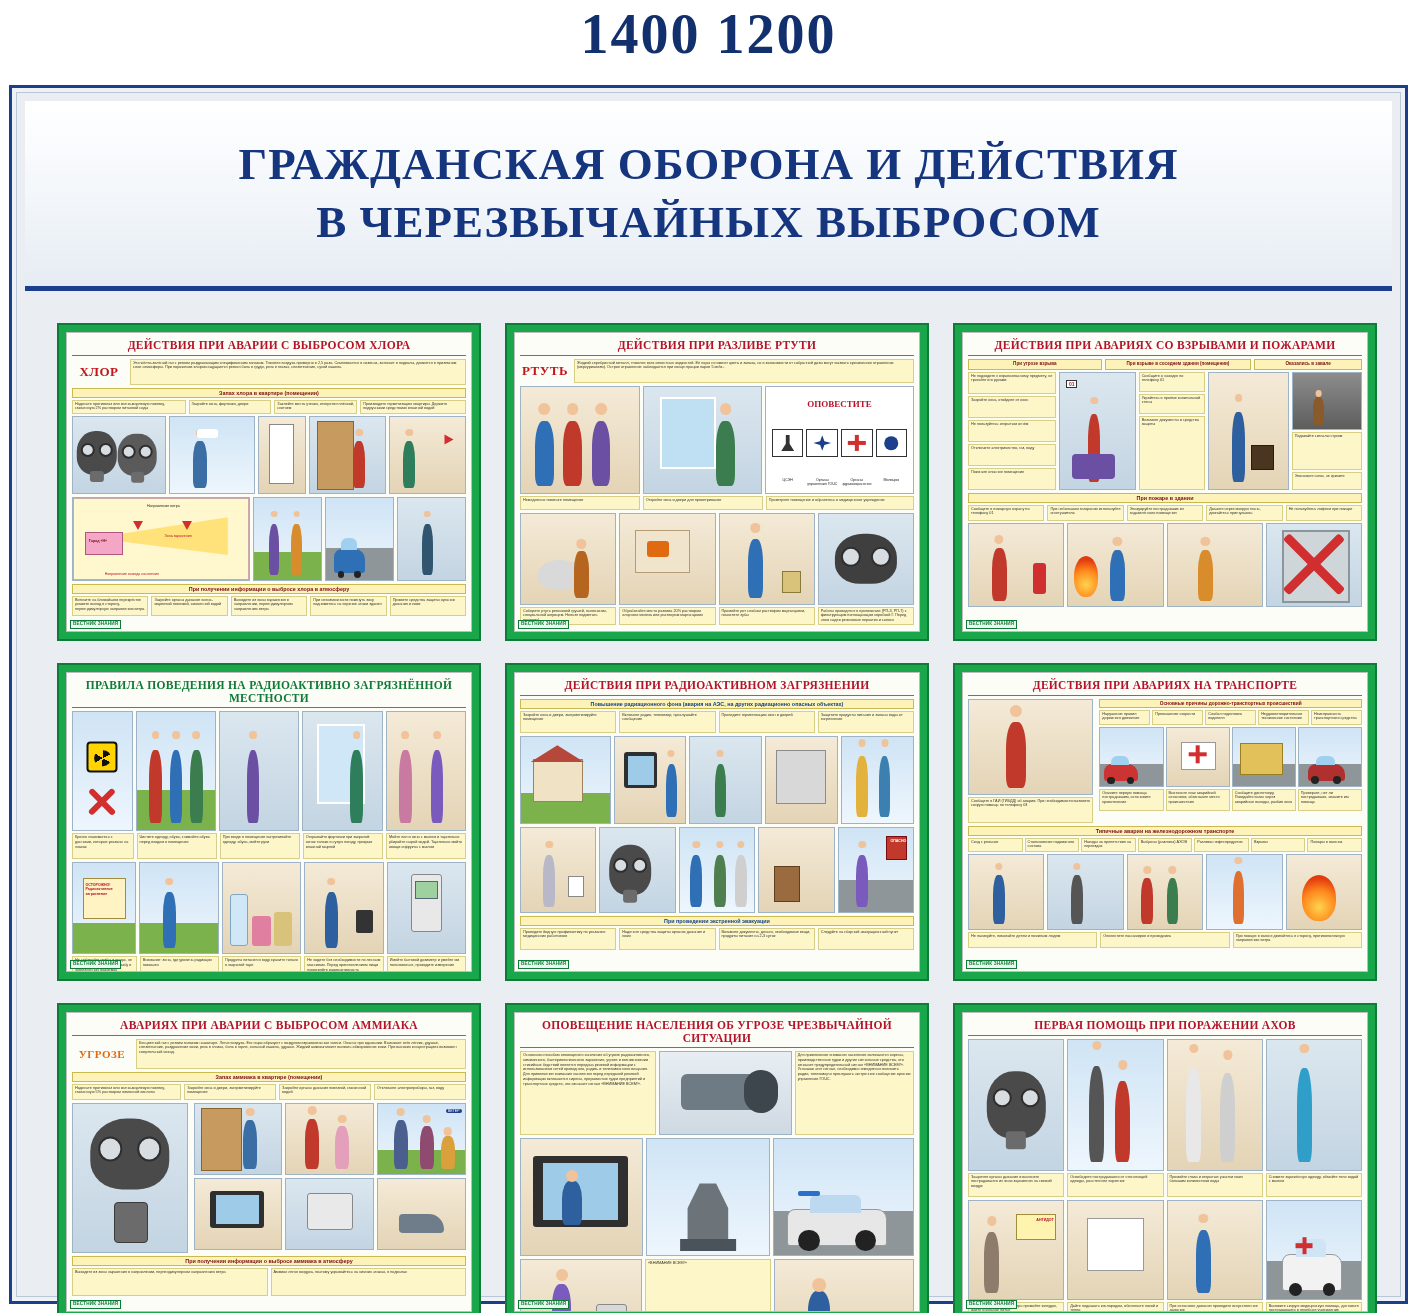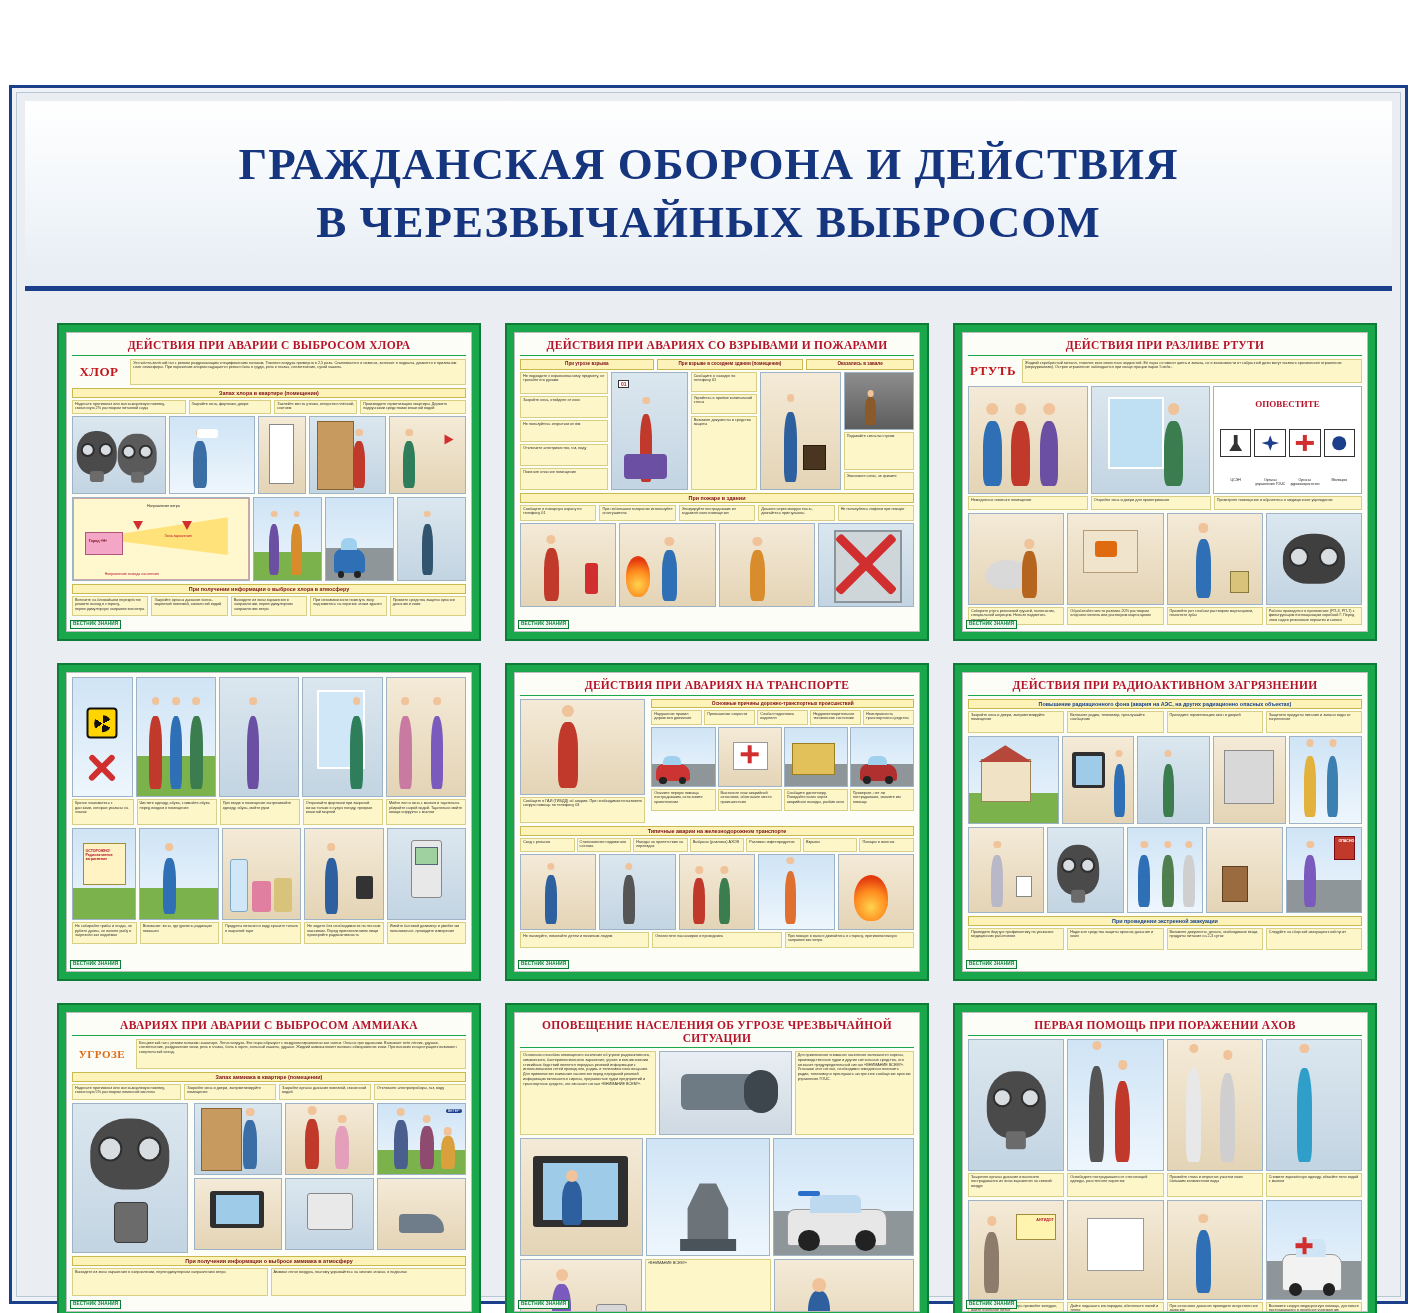--- a/index.html
+++ b/index.html
@@ -218,20 +218,21 @@
     font-size:13px; letter-spacing:0.5px;
   }
   .bigword.orange { color:#e06a10; }
   .phone01 { position:absolute; background:#fff; border:1px solid #333; font-size:5px; font-weight:bold; color:#b5132a; padding:0 2px; }
 </style>
 </head>
 <body>
 
 <div id="stage">
 
+  <div class="dims">1400 1200</div>
 
   <div class="board">
     <div class="board-inner">
 
       <div class="header">
         <div class="line">ГРАЖДАНСКАЯ ОБОРОНА И ДЕЙСТВИЯ</div>
         <div class="line">В ЧЕРЕЗВЫЧАЙНЫХ ВЫБРОСОМ</div>
       </div>
 
       <div class="grid">
@@ -355,20 +356,131 @@
                 <div class="band" style="flex:1;">При невозможности покинуть зону поднимитесь на верхние этажи здания</div>
                 <div class="band" style="flex:1;">Примите средства защиты органов дыхания и кожи</div>
               </div>
             </div>
             <div class="corner-logo">ВЕСТНИК ЗНАНИЯ</div>
           </div>
         </div>
 
         <div class="poster">
           <div class="poster-inner">
+            <div class="ptitle">ДЕЙСТВИЯ ПРИ РАЗЛИВЕ РТУТИ</div>
+            <div class="pbody">
+              <div style="display:flex;gap:4px;height:24px;">
+                <div class="bigword" style="flex:0 0 50px;line-height:24px;text-align:center;">РТУТЬ</div>
+                <div class="band" style="flex:1;">Жидкий серебристый металл, тяжелее всех известных жидкостей. Её пары не имеют цвета и запаха, но в зависимости от собранной дозы могут вызвать хроническое отравление (меркуриализм). Острое отравление наблюдается при концентрации паров 5 мг/м³.</div>
+              </div>
+              <div class="row" style="margin-top:3px;height:108px;">
+                <div class="cell" style="flex:1;">
+                  <div class="art">
+                      <div class="room"></div>
+                    <div class="person" style="left:12%;background:#2f6fb5;">
+                        <div class="head"></div>
+                      </div>
+                    <div class="person" style="left:36%;background:#c0392b;">
+                        <div class="head"></div>
+                      </div>
+                    <div class="person" style="left:60%;background:#6a4fa3;">
+                        <div class="head"></div>
+                      </div>
+                    <div class="crossred" style="left:82%;top:36%;width:28%;height:34%;opacity:0;"></div>
+                  </div>
+                </div>
+                <div class="cell" style="flex:1;">
+                  <div class="art">
+                      <div class="wallA"></div>
+                    <div style="position:absolute;left:14%;top:10%;width:44%;height:64%;background:#bfe0f2;border:2px solid #fff;"></div>
+                    <div class="person" style="left:62%;background:#3b7d4f;">
+                        <div class="head"></div>
+                      </div>
+                  </div>
+                </div>
+                <div class="cell" style="flex:1.25;background:#fff;">
+                  <div class="art" style="background:#fff;">
+                    <div style="position:absolute;left:50%;top:12%;transform:translateX(-50%);font-family:'Liberation Serif',serif;font-weight:bold;color:#b5132a;font-size:9px;">ОПОВЕСТИТЕ</div>
+                    <div style="position:absolute;left:4%;right:4%;top:40%;display:flex;gap:3px;">
+                      <div style="flex:1;border:1px solid #333;height:26px;position:relative;background:#fff;">
+                        <div style="position:absolute;inset:18%;background:#333;clip-path:polygon(40% 0,60% 0,60% 55%,85% 100%,15% 100%,40% 55%);"></div>
+                      </div>
+                      <div style="flex:1;border:1px solid #333;height:26px;position:relative;background:#fff;">
+                        <div style="position:absolute;left:50%;top:50%;transform:translate(-50%,-50%);width:60%;height:60%;background:#1b3f8b;clip-path:polygon(50% 0,62% 38%,100% 50%,62% 62%,50% 100%,38% 62%,0 50%,38% 38%);"></div>
+                      </div>
+                      <div style="flex:1;border:1px solid #333;height:26px;position:relative;background:#fff;">
+                          <div class="crossred"></div>
+                        </div>
+                      <div style="flex:1;border:1px solid #333;height:26px;position:relative;background:#fff;">
+                        <div style="position:absolute;left:50%;top:50%;transform:translate(-50%,-50%);width:46%;padding-top:46%;border-radius:50%;background:#1b3f8b;"></div>
+                      </div>
+                    </div>
+                    <div style="position:absolute;left:4%;right:4%;bottom:6%;display:flex;gap:3px;">
+                      <div class="word" style="flex:1;text-align:center;">ЦСЭН</div>
+                      <div class="word" style="flex:1;text-align:center;">Органы управления ГОЧС</div>
+                      <div class="word" style="flex:1;text-align:center;">Органы здравоохранения</div>
+                      <div class="word" style="flex:1;text-align:center;">Милицию</div>
+                    </div>
+                  </div>
+                </div>
+              </div>
+              <div class="row" style="margin-top:2px;height:14px;">
+                <div class="band" style="flex:1;">Немедленно покиньте помещение</div>
+                <div class="band" style="flex:1;">Откройте окна и двери для проветривания</div>
+                <div class="band" style="flex:1.25;">Проветрите помещение и обратитесь в медицинское учреждение</div>
+              </div>
+              <div class="row" style="margin-top:3px;height:92px;">
+                <div class="cell" style="flex:1;">
+                  <div class="art">
+                      <div class="room"></div>
+                    <div style="position:absolute;left:18%;bottom:16%;width:46%;height:32%;background:#d9d9d9;border-radius:50% 50% 40% 40%;"></div>
+                    <div class="person" style="left:56%;background:#b5651d;height:52%;">
+                        <div class="head"></div>
+                      </div>
+                  </div>
+                </div>
+                <div class="cell" style="flex:1;">
+                  <div class="art">
+                      <div class="room"></div>
+                    <div style="position:absolute;left:16%;top:18%;width:56%;height:46%;background:#f1e4cc;border:1px solid #b59c74;"></div>
+                    <div style="position:absolute;left:28%;top:30%;width:24%;height:18%;background:#e06a10;border-radius:3px;"></div>
+                  </div>
+                </div>
+                <div class="cell" style="flex:1;">
+                  <div class="art">
+                      <div class="room"></div>
+                    <div class="person" style="left:30%;background:#2f6fb5;height:66%;">
+                        <div class="head"></div>
+                      </div>
+                    <div style="position:absolute;right:14%;bottom:12%;width:18%;height:22%;background:#d9c27a;border:1px solid #8a7a3a;"></div>
+                  </div>
+                </div>
+                <div class="cell" style="flex:1;">
+                  <div class="art">
+                      <div class="wallA"></div>
+                    <div class="gasmask" style="background:#3f3f3f;width:66%;height:56%;">
+                      <div class="gm-eye l"></div>
+                        <div class="gm-eye r"></div>
+                    </div>
+                  </div>
+                </div>
+              </div>
+              <div class="row" style="margin-top:2px;height:18px;">
+                <div class="band" style="flex:1;">Соберите ртуть резиновой грушей, пылесосом, специальной шприцем. Нельзя подметать веником!</div>
+                <div class="band" style="flex:1;">Обработайте место разлива 20% раствором хлорного железа или раствором марганцовки</div>
+                <div class="band" style="flex:1;">Промойте рот слабым раствором марганцовки, почистите зубы</div>
+                <div class="band" style="flex:1;">Работы проводятся в противогазе (РП-3, РП-7) с фильтрующим поглощающим коробкой Г. Перед этим надев резиновые перчатки и сапоги</div>
+              </div>
+            </div>
+            <div class="corner-logo">ВЕСТНИК ЗНАНИЯ</div>
+          </div>
+        </div>
+
+        <div class="poster">
+          <div class="poster-inner">
             <div class="ptitle">ДЕЙСТВИЯ ПРИ АВАРИЯХ СО ВЗРЫВАМИ И ПОЖАРАМИ</div>
             <div class="pbody">
               <div class="row" style="height:11px;">
                 <div class="subhdr" style="flex:1;font-size:4.6px;">При угрозе взрыва</div>
                 <div class="subhdr" style="flex:1.1;font-size:4.6px;">При взрыве в соседнем здании (помещении)</div>
                 <div class="subhdr" style="flex:0.8;font-size:4.6px;">Оказались в завале</div>
               </div>
               <div class="row" style="margin-top:2px;height:118px;">
                 <div style="flex:1;display:flex;flex-direction:column;gap:2px;">
                   <div class="band" style="height:22px;">Не подходите к взрывоопасному предмету, не трогайте его руками</div>
@@ -457,131 +569,21 @@
                   </div>
                 </div>
               </div>
             </div>
             <div class="corner-logo">ВЕСТНИК ЗНАНИЯ</div>
           </div>
         </div>
 
         <div class="poster">
           <div class="poster-inner">
-            <div class="ptitle">ДЕЙСТВИЯ ПРИ РАЗЛИВЕ РТУТИ</div>
-            <div class="pbody">
-              <div style="display:flex;gap:4px;height:24px;">
-                <div class="bigword" style="flex:0 0 50px;line-height:24px;text-align:center;">РТУТЬ</div>
-                <div class="band" style="flex:1;">Жидкий серебристый металл, тяжелее всех известных жидкостей. Её пары не имеют цвета и запаха, но в зависимости от собранной дозы могут вызвать хроническое отравление (меркуриализм). Острое отравление наблюдается при концентрации паров 5 мг/м³.</div>
-              </div>
-              <div class="row" style="margin-top:3px;height:108px;">
-                <div class="cell" style="flex:1;">
-                  <div class="art">
-                      <div class="room"></div>
-                    <div class="person" style="left:12%;background:#2f6fb5;">
-                        <div class="head"></div>
-                      </div>
-                    <div class="person" style="left:36%;background:#c0392b;">
-                        <div class="head"></div>
-                      </div>
-                    <div class="person" style="left:60%;background:#6a4fa3;">
-                        <div class="head"></div>
-                      </div>
-                    <div class="crossred" style="left:82%;top:36%;width:28%;height:34%;opacity:0;"></div>
-                  </div>
-                </div>
-                <div class="cell" style="flex:1;">
-                  <div class="art">
-                      <div class="wallA"></div>
-                    <div style="position:absolute;left:14%;top:10%;width:44%;height:64%;background:#bfe0f2;border:2px solid #fff;"></div>
-                    <div class="person" style="left:62%;background:#3b7d4f;">
-                        <div class="head"></div>
-                      </div>
-                  </div>
-                </div>
-                <div class="cell" style="flex:1.25;background:#fff;">
-                  <div class="art" style="background:#fff;">
-                    <div style="position:absolute;left:50%;top:12%;transform:translateX(-50%);font-family:'Liberation Serif',serif;font-weight:bold;color:#b5132a;font-size:9px;">ОПОВЕСТИТЕ</div>
-                    <div style="position:absolute;left:4%;right:4%;top:40%;display:flex;gap:3px;">
-                      <div style="flex:1;border:1px solid #333;height:26px;position:relative;background:#fff;">
-                        <div style="position:absolute;inset:18%;background:#333;clip-path:polygon(40% 0,60% 0,60% 55%,85% 100%,15% 100%,40% 55%);"></div>
-                      </div>
-                      <div style="flex:1;border:1px solid #333;height:26px;position:relative;background:#fff;">
-                        <div style="position:absolute;left:50%;top:50%;transform:translate(-50%,-50%);width:60%;height:60%;background:#1b3f8b;clip-path:polygon(50% 0,62% 38%,100% 50%,62% 62%,50% 100%,38% 62%,0 50%,38% 38%);"></div>
-                      </div>
-                      <div style="flex:1;border:1px solid #333;height:26px;position:relative;background:#fff;">
-                          <div class="crossred"></div>
-                        </div>
-                      <div style="flex:1;border:1px solid #333;height:26px;position:relative;background:#fff;">
-                        <div style="position:absolute;left:50%;top:50%;transform:translate(-50%,-50%);width:46%;padding-top:46%;border-radius:50%;background:#1b3f8b;"></div>
-                      </div>
-                    </div>
-                    <div style="position:absolute;left:4%;right:4%;bottom:6%;display:flex;gap:3px;">
-                      <div class="word" style="flex:1;text-align:center;">ЦСЭН</div>
-                      <div class="word" style="flex:1;text-align:center;">Органы управления ГОЧС</div>
-                      <div class="word" style="flex:1;text-align:center;">Органы здравоохранения</div>
-                      <div class="word" style="flex:1;text-align:center;">Милицию</div>
-                    </div>
-                  </div>
-                </div>
-              </div>
-              <div class="row" style="margin-top:2px;height:14px;">
-                <div class="band" style="flex:1;">Немедленно покиньте помещение</div>
-                <div class="band" style="flex:1;">Откройте окна и двери для проветривания</div>
-                <div class="band" style="flex:1.25;">Проветрите помещение и обратитесь в медицинское учреждение</div>
-              </div>
-              <div class="row" style="margin-top:3px;height:92px;">
-                <div class="cell" style="flex:1;">
-                  <div class="art">
-                      <div class="room"></div>
-                    <div style="position:absolute;left:18%;bottom:16%;width:46%;height:32%;background:#d9d9d9;border-radius:50% 50% 40% 40%;"></div>
-                    <div class="person" style="left:56%;background:#b5651d;height:52%;">
-                        <div class="head"></div>
-                      </div>
-                  </div>
-                </div>
-                <div class="cell" style="flex:1;">
-                  <div class="art">
-                      <div class="room"></div>
-                    <div style="position:absolute;left:16%;top:18%;width:56%;height:46%;background:#f1e4cc;border:1px solid #b59c74;"></div>
-                    <div style="position:absolute;left:28%;top:30%;width:24%;height:18%;background:#e06a10;border-radius:3px;"></div>
-                  </div>
-                </div>
-                <div class="cell" style="flex:1;">
-                  <div class="art">
-                      <div class="room"></div>
-                    <div class="person" style="left:30%;background:#2f6fb5;height:66%;">
-                        <div class="head"></div>
-                      </div>
-                    <div style="position:absolute;right:14%;bottom:12%;width:18%;height:22%;background:#d9c27a;border:1px solid #8a7a3a;"></div>
-                  </div>
-                </div>
-                <div class="cell" style="flex:1;">
-                  <div class="art">
-                      <div class="wallA"></div>
-                    <div class="gasmask" style="background:#3f3f3f;width:66%;height:56%;">
-                      <div class="gm-eye l"></div>
-                        <div class="gm-eye r"></div>
-                    </div>
-                  </div>
-                </div>
-              </div>
-              <div class="row" style="margin-top:2px;height:18px;">
-                <div class="band" style="flex:1;">Соберите ртуть резиновой грушей, пылесосом, специальной шприцем. Нельзя подметать веником!</div>
-                <div class="band" style="flex:1;">Обработайте место разлива 20% раствором хлорного железа или раствором марганцовки</div>
-                <div class="band" style="flex:1;">Промойте рот слабым раствором марганцовки, почистите зубы</div>
-                <div class="band" style="flex:1;">Работы проводятся в противогазе (РП-3, РП-7) с фильтрующим поглощающим коробкой Г. Перед этим надев резиновые перчатки и сапоги</div>
-              </div>
-            </div>
-            <div class="corner-logo">ВЕСТНИК ЗНАНИЯ</div>
-          </div>
-        </div>
-
-        <div class="poster">
-          <div class="poster-inner">
+            <div class="ptitle green">ПРАВИЛА ПОВЕДЕНИЯ НА РАДИОАКТИВНО ЗАГРЯЗНЁННОЙ МЕСТНОСТИ</div>
             <div class="pbody">
               <div class="row" style="height:120px;">
                 <div class="cell" style="flex:0.75;">
                   <div class="art">
                       <div class="sky"></div>
                     <div class="radsign">
                         <div class="trefoil"></div>
                       </div>
                     <div class="bigX" style="top:76%;width:48%;height:34%;"></div>
                   </div>
@@ -679,20 +681,141 @@
                     <div style="position:absolute;left:36%;top:20%;width:26%;height:18%;background:#9fd1a0;border:1px solid #567;"></div>
                   </div>
                 </div>
               </div>
               <div class="row" style="margin-top:2px;height:22px;">
                 <div class="band" style="flex:0.8;">Не собирайте грибы и ягоды, не рубите дрова, не ловите рыбу в загрязнённых водоёмах</div>
                 <div class="band" style="flex:1;">Внимание: зона, где уровень радиации повышен</div>
                 <div class="band" style="flex:1;">Продукты питания и воду храните только в закрытой таре</div>
                 <div class="band" style="flex:1;">Не ходите без необходимости по лесным массивам. Перед приготовлением пищи проверяйте радиоактивность</div>
                 <div class="band" style="flex:1;">Имейте бытовой дозиметр и умейте им пользоваться, проводите измерения</div>
+              </div>
+            </div>
+            <div class="corner-logo">ВЕСТНИК ЗНАНИЯ</div>
+          </div>
+        </div>
+
+        <div class="poster">
+          <div class="poster-inner">
+            <div class="ptitle">ДЕЙСТВИЯ ПРИ РАДИОАКТИВНОМ ЗАГРЯЗНЕНИИ</div>
+            <div class="pbody">
+              <div class="subhdr blue">Повышение радиационного фона (авария на АЭС, на других радиационно опасных объектах)</div>
+              <div class="row" style="margin-top:2px;height:22px;">
+                <div class="band" style="flex:1;">Закройте окна и двери, загерметизируйте помещение</div>
+                <div class="band" style="flex:1;">Включите радио, телевизор, прослушайте сообщение</div>
+                <div class="band" style="flex:1;">Проведите герметизацию окон и дверей</div>
+                <div class="band" style="flex:1;">Защитите продукты питания и запасы воды от загрязнения</div>
+              </div>
+              <div class="row" style="margin-top:3px;height:88px;">
+                <div class="cell" style="flex:1.25;">
+                  <div class="art">
+                      <div class="sky"></div>
+                      <div class="grass"></div>
+                    <div style="position:absolute;left:14%;bottom:24%;width:54%;height:48%;background:#f0e2c4;border:1px solid #9c8458;"></div>
+                    <div style="position:absolute;left:10%;bottom:70%;width:62%;height:20%;background:#b5483a;clip-path:polygon(0 100%,50% 0,100% 100%);"></div>
+                  </div>
+                </div>
+                <div class="cell" style="flex:1;">
+                  <div class="art">
+                      <div class="room"></div>
+                    <div class="tv" style="left:14%;top:18%;width:46%;height:42%;">
+                        <div class="scr"></div>
+                      </div>
+                    <div class="person" style="right:12%;background:#2f6fb5;">
+                        <div class="head"></div>
+                      </div>
+                  </div>
+                </div>
+                <div class="cell" style="flex:1;">
+                  <div class="art">
+                      <div class="wallA"></div>
+                    <div class="person" style="left:34%;background:#3b7d4f;">
+                        <div class="head"></div>
+                      </div>
+                  </div>
+                </div>
+                <div class="cell" style="flex:1;">
+                  <div class="art">
+                      <div class="room"></div>
+                    <div style="position:absolute;left:14%;top:16%;width:68%;height:60%;background:#d8d8d8;border:1px solid #8c8c8c;"></div>
+                  </div>
+                </div>
+                <div class="cell" style="flex:1;">
+                  <div class="art">
+                      <div class="sky"></div>
+                    <div class="person" style="left:20%;background:#e3b23c;height:72%;">
+                        <div class="head"></div>
+                      </div>
+                    <div class="person" style="left:52%;background:#3c7fb1;height:72%;">
+                        <div class="head"></div>
+                      </div>
+                  </div>
+                </div>
+              </div>
+              <div class="row" style="margin-top:3px;height:86px;">
+                <div class="cell" style="flex:1;">
+                  <div class="art">
+                      <div class="room"></div>
+                    <div class="person" style="left:30%;background:#b8b8c8;">
+                        <div class="head"></div>
+                      </div>
+                    <div style="position:absolute;right:16%;bottom:18%;width:18%;height:22%;background:#fff;border:1px solid #888;"></div>
+                  </div>
+                </div>
+                <div class="cell" style="flex:1;">
+                  <div class="art">
+                      <div class="wallA"></div>
+                    <div class="gasmask" style="width:56%;height:60%;left:40%;">
+                      <div class="gm-eye l"></div>
+                        <div class="gm-eye r"></div>
+                        <div class="gm-can"></div>
+                    </div>
+                  </div>
+                </div>
+                <div class="cell" style="flex:1;">
+                  <div class="art">
+                      <div class="sky"></div>
+                    <div class="person" style="left:14%;background:#2f6fb5;">
+                        <div class="head"></div>
+                      </div>
+                    <div class="person" style="left:46%;background:#4f7f4f;">
+                        <div class="head"></div>
+                      </div>
+                    <div class="person" style="left:74%;background:#cfcfcf;">
+                        <div class="head"></div>
+                      </div>
+                  </div>
+                </div>
+                <div class="cell" style="flex:1;">
+                  <div class="art">
+                      <div class="room"></div>
+                    <div style="position:absolute;left:20%;bottom:12%;width:32%;height:40%;background:#9a6b3f;border:1px solid #5f3f20;"></div>
+                  </div>
+                </div>
+                <div class="cell" style="flex:1;">
+                  <div class="art">
+                      <div class="sky"></div>
+                      <div class="road"></div>
+                    <div class="person" style="left:24%;background:#7a5bbd;">
+                        <div class="head"></div>
+                      </div>
+                    <div style="position:absolute;right:8%;top:10%;width:26%;height:26%;background:#c0392b;border:1px solid #7a0b16;"></div>
+                    <div class="word" style="position:absolute;right:9%;top:14%;color:#fff;font-weight:bold;">ОПАСНО</div>
+                  </div>
+                </div>
+              </div>
+              <div class="subhdr blue" style="margin-top:3px;">При проведении экстренной эвакуации</div>
+              <div class="row" style="margin-top:2px;height:22px;">
+                <div class="band" style="flex:1;">Проведите йодную профилактику по указанию медицинских работников</div>
+                <div class="band" style="flex:1;">Наденьте средства защиты органов дыхания и кожи</div>
+                <div class="band" style="flex:1;">Возьмите документы, деньги, необходимые вещи, продукты питания на 2-3 суток</div>
+                <div class="band" style="flex:1;">Следуйте на сборный эвакуационный пункт</div>
               </div>
             </div>
             <div class="corner-logo">ВЕСТНИК ЗНАНИЯ</div>
           </div>
         </div>
 
         <div class="poster">
           <div class="poster-inner">
             <div class="ptitle">ДЕЙСТВИЯ ПРИ АВАРИЯХ НА ТРАНСПОРТЕ</div>
             <div class="pbody">
@@ -813,141 +936,20 @@
                   <div class="art">
                       <div class="room"></div>
                     <div class="flame" style="left:20%;bottom:10%;width:46%;height:62%;"></div>
                   </div>
                 </div>
               </div>
               <div class="row" style="margin-top:2px;height:16px;">
                 <div class="band" style="flex:1;">Не паникуйте, помогайте детям и пожилым людям</div>
                 <div class="band" style="flex:1;">Оповестите пассажиров и проводника</div>
                 <div class="band" style="flex:1;">При пожаре в вагоне двигайтесь в сторону, противоположную направлению ветра</div>
-              </div>
-            </div>
-            <div class="corner-logo">ВЕСТНИК ЗНАНИЯ</div>
-          </div>
-        </div>
-
-        <div class="poster">
-          <div class="poster-inner">
-            <div class="ptitle">ДЕЙСТВИЯ ПРИ РАДИОАКТИВНОМ ЗАГРЯЗНЕНИИ</div>
-            <div class="pbody">
-              <div class="subhdr blue">Повышение радиационного фона (авария на АЭС, на других радиационно опасных объектах)</div>
-              <div class="row" style="margin-top:2px;height:22px;">
-                <div class="band" style="flex:1;">Закройте окна и двери, загерметизируйте помещение</div>
-                <div class="band" style="flex:1;">Включите радио, телевизор, прослушайте сообщение</div>
-                <div class="band" style="flex:1;">Проведите герметизацию окон и дверей</div>
-                <div class="band" style="flex:1;">Защитите продукты питания и запасы воды от загрязнения</div>
-              </div>
-              <div class="row" style="margin-top:3px;height:88px;">
-                <div class="cell" style="flex:1.25;">
-                  <div class="art">
-                      <div class="sky"></div>
-                      <div class="grass"></div>
-                    <div style="position:absolute;left:14%;bottom:24%;width:54%;height:48%;background:#f0e2c4;border:1px solid #9c8458;"></div>
-                    <div style="position:absolute;left:10%;bottom:70%;width:62%;height:20%;background:#b5483a;clip-path:polygon(0 100%,50% 0,100% 100%);"></div>
-                  </div>
-                </div>
-                <div class="cell" style="flex:1;">
-                  <div class="art">
-                      <div class="room"></div>
-                    <div class="tv" style="left:14%;top:18%;width:46%;height:42%;">
-                        <div class="scr"></div>
-                      </div>
-                    <div class="person" style="right:12%;background:#2f6fb5;">
-                        <div class="head"></div>
-                      </div>
-                  </div>
-                </div>
-                <div class="cell" style="flex:1;">
-                  <div class="art">
-                      <div class="wallA"></div>
-                    <div class="person" style="left:34%;background:#3b7d4f;">
-                        <div class="head"></div>
-                      </div>
-                  </div>
-                </div>
-                <div class="cell" style="flex:1;">
-                  <div class="art">
-                      <div class="room"></div>
-                    <div style="position:absolute;left:14%;top:16%;width:68%;height:60%;background:#d8d8d8;border:1px solid #8c8c8c;"></div>
-                  </div>
-                </div>
-                <div class="cell" style="flex:1;">
-                  <div class="art">
-                      <div class="sky"></div>
-                    <div class="person" style="left:20%;background:#e3b23c;height:72%;">
-                        <div class="head"></div>
-                      </div>
-                    <div class="person" style="left:52%;background:#3c7fb1;height:72%;">
-                        <div class="head"></div>
-                      </div>
-                  </div>
-                </div>
-              </div>
-              <div class="row" style="margin-top:3px;height:86px;">
-                <div class="cell" style="flex:1;">
-                  <div class="art">
-                      <div class="room"></div>
-                    <div class="person" style="left:30%;background:#b8b8c8;">
-                        <div class="head"></div>
-                      </div>
-                    <div style="position:absolute;right:16%;bottom:18%;width:18%;height:22%;background:#fff;border:1px solid #888;"></div>
-                  </div>
-                </div>
-                <div class="cell" style="flex:1;">
-                  <div class="art">
-                      <div class="wallA"></div>
-                    <div class="gasmask" style="width:56%;height:60%;left:40%;">
-                      <div class="gm-eye l"></div>
-                        <div class="gm-eye r"></div>
-                        <div class="gm-can"></div>
-                    </div>
-                  </div>
-                </div>
-                <div class="cell" style="flex:1;">
-                  <div class="art">
-                      <div class="sky"></div>
-                    <div class="person" style="left:14%;background:#2f6fb5;">
-                        <div class="head"></div>
-                      </div>
-                    <div class="person" style="left:46%;background:#4f7f4f;">
-                        <div class="head"></div>
-                      </div>
-                    <div class="person" style="left:74%;background:#cfcfcf;">
-                        <div class="head"></div>
-                      </div>
-                  </div>
-                </div>
-                <div class="cell" style="flex:1;">
-                  <div class="art">
-                      <div class="room"></div>
-                    <div style="position:absolute;left:20%;bottom:12%;width:32%;height:40%;background:#9a6b3f;border:1px solid #5f3f20;"></div>
-                  </div>
-                </div>
-                <div class="cell" style="flex:1;">
-                  <div class="art">
-                      <div class="sky"></div>
-                      <div class="road"></div>
-                    <div class="person" style="left:24%;background:#7a5bbd;">
-                        <div class="head"></div>
-                      </div>
-                    <div style="position:absolute;right:8%;top:10%;width:26%;height:26%;background:#c0392b;border:1px solid #7a0b16;"></div>
-                    <div class="word" style="position:absolute;right:9%;top:14%;color:#fff;font-weight:bold;">ОПАСНО</div>
-                  </div>
-                </div>
-              </div>
-              <div class="subhdr blue" style="margin-top:3px;">При проведении экстренной эвакуации</div>
-              <div class="row" style="margin-top:2px;height:22px;">
-                <div class="band" style="flex:1;">Проведите йодную профилактику по указанию медицинских работников</div>
-                <div class="band" style="flex:1;">Наденьте средства защиты органов дыхания и кожи</div>
-                <div class="band" style="flex:1;">Возьмите документы, деньги, необходимые вещи, продукты питания на 2-3 суток</div>
-                <div class="band" style="flex:1;">Следуйте на сборный эвакуационный пункт</div>
               </div>
             </div>
             <div class="corner-logo">ВЕСТНИК ЗНАНИЯ</div>
           </div>
         </div>
 
         <div class="poster">
           <div class="poster-inner">
             <div class="ptitle">АВАРИЯХ ПРИ АВАРИИ С ВЫБРОСОМ АММИАКА</div>
             <div class="pbody">

